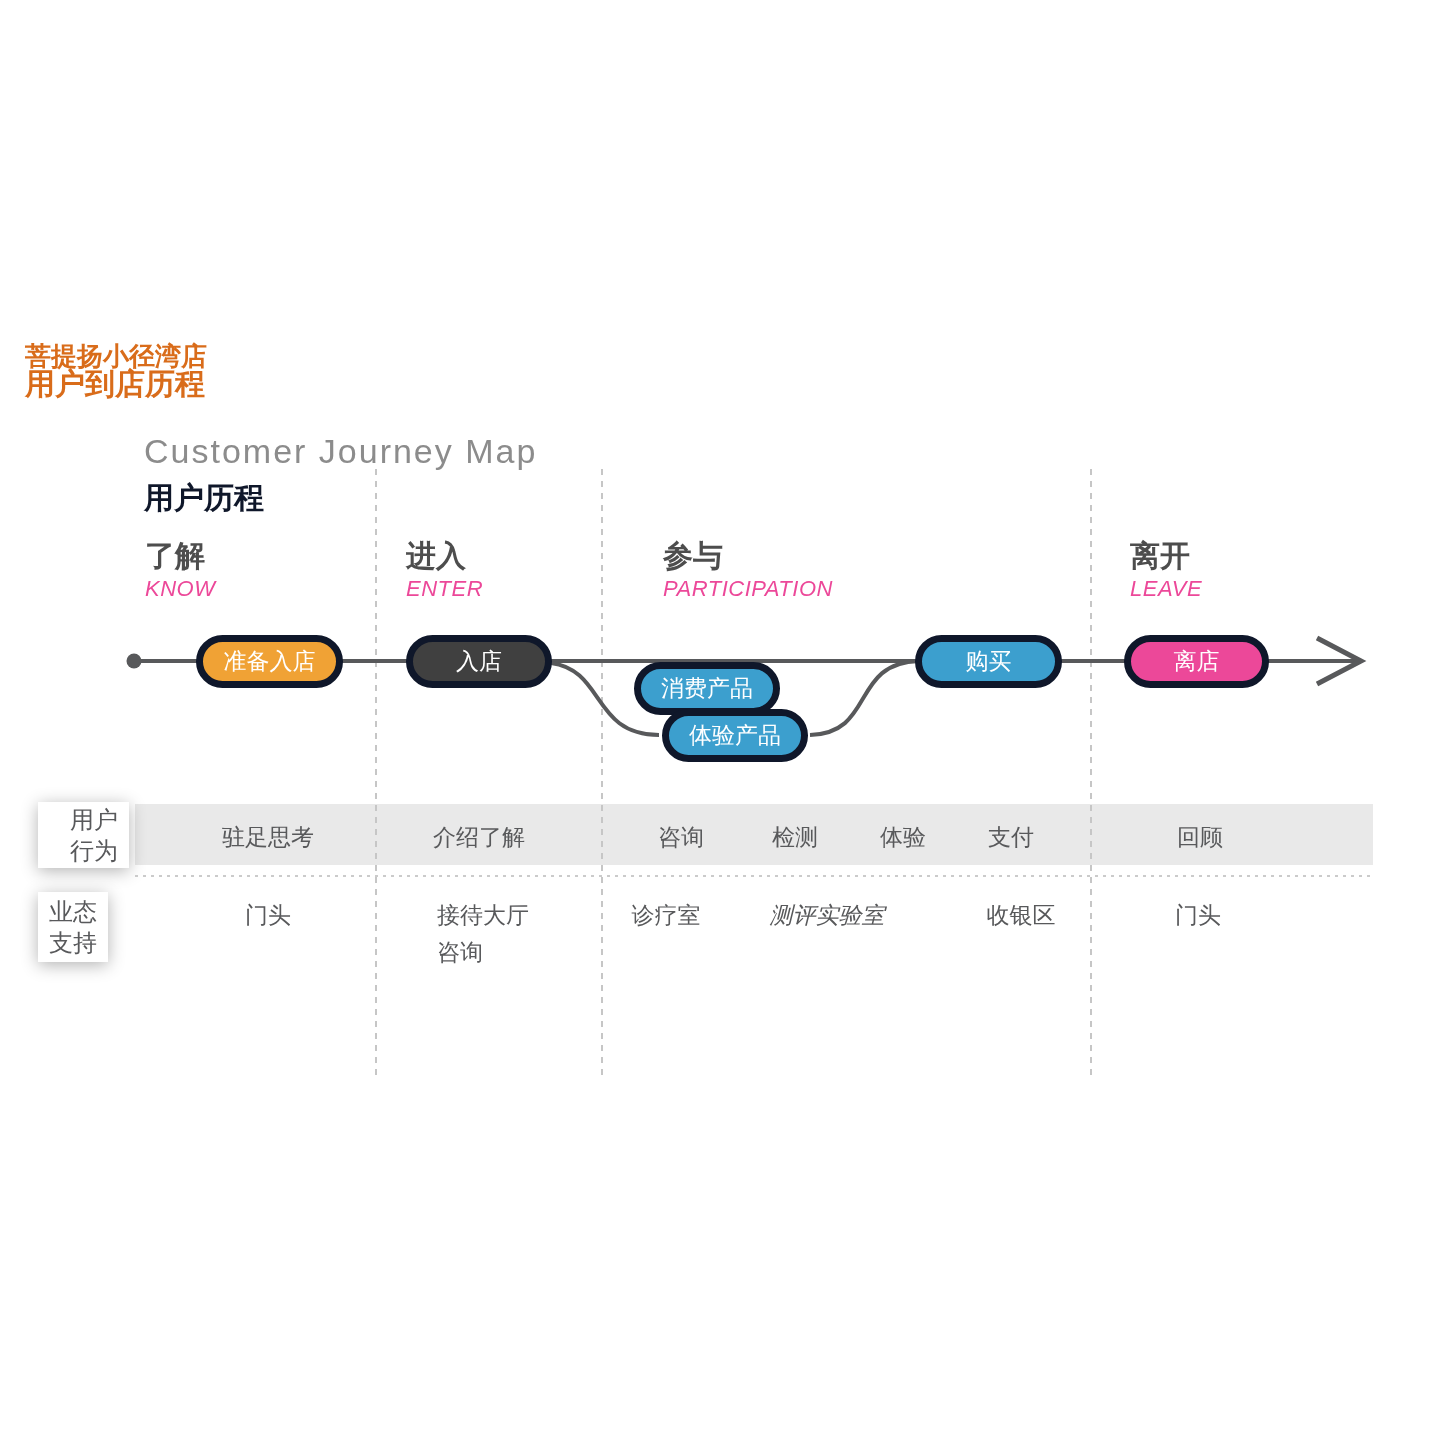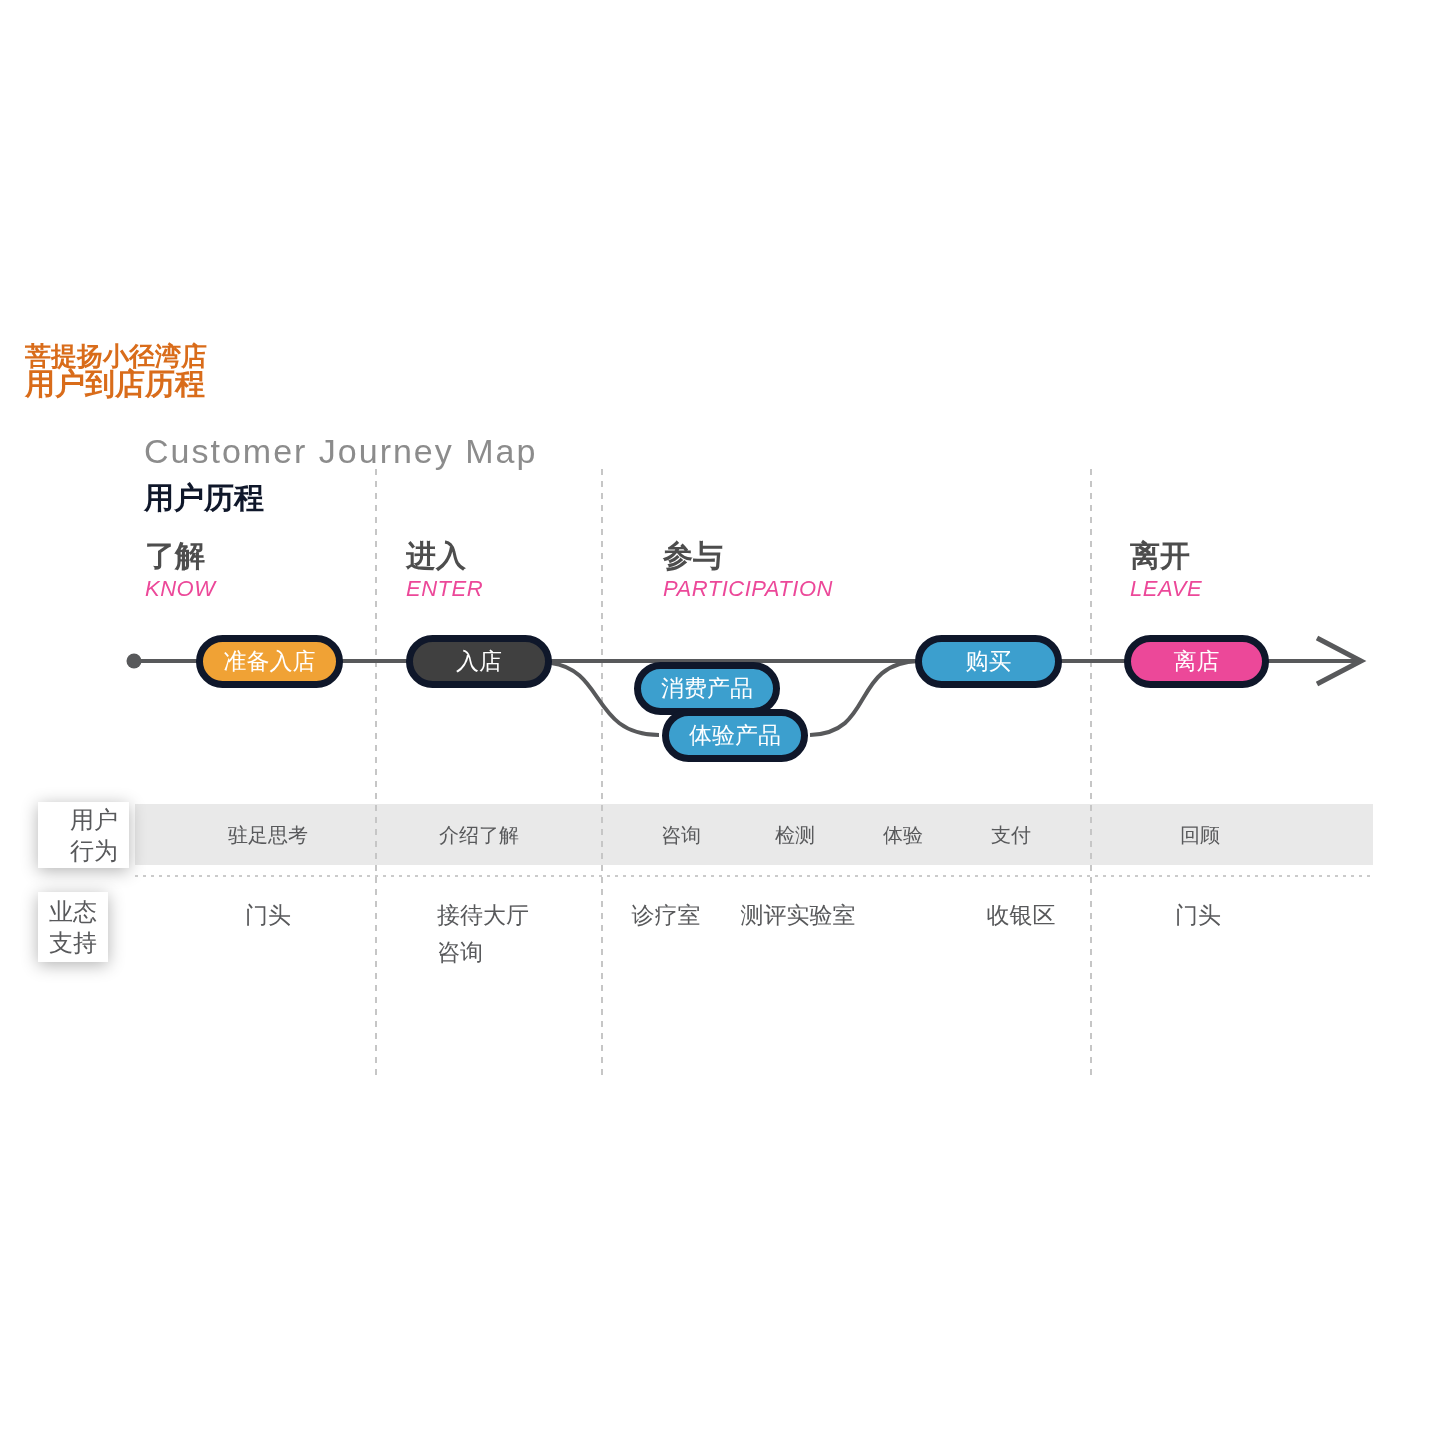--- a/index.html
+++ b/index.html
@@ -31,21 +31,21 @@
   .pill{height:53px;border:7px solid #0f172a;border-radius:28px;box-sizing:border-box;
         display:flex;align-items:center;justify-content:center;
         color:#ffffff;font-size:23px;}
 
   
   .row-label{width:70px;background:#ffffff;box-shadow:0 3px 16px rgba(0,0,0,0.30);
              display:flex;align-items:center;justify-content:center;text-align:center;
              font-size:24px;line-height:31px;color:#58595B;white-space:pre-line;}
 
   .band{left:135px;top:804px;width:1238px;height:61px;background:#E9E9E9;}
-  .band-item{top:822px;transform:translateX(-50%);font-size:20px;color:#58595B;white-space:nowrap;}
+  .band-item{top:822px;transform:translateX(-50%);font-size:23px;color:#58595B;white-space:nowrap;}
 
   .hsep{left:135px;top:875px;width:1238px;height:2px;
         background:repeating-linear-gradient(to right,#CBCBCB 0 3px,transparent 3px 8px);}
 
   .support-item{top:897px;font-size:23px;color:#58595B;line-height:37px;white-space:pre-line;}
   .support-center{transform:translateX(-50%);text-align:center;}
 </style>
 </head>
 <body>
 
@@ -98,17 +98,17 @@
   <div class="abs band-item" style="left:1200px;">回顾</div>
 
   <div class="abs hsep"></div>
 
   <div class="abs row-label" style="left:38px;top:892px;height:70px;">业态
 支持</div>
   <div class="abs support-item support-center" style="left:268px;">门头</div>
   <div class="abs support-item" style="left:437px;text-align:left;">接待大厅
 咨询</div>
   <div class="abs support-item support-center" style="left:666px;">诊疗室</div>
-  <div class="abs support-item support-center" style="left:798px;">测评实验室</div>
+  <div class="abs support-item support-center" style="left:827px;font-style:italic;">测评实验室</div>
   <div class="abs support-item support-center" style="left:1021px;">收银区</div>
   <div class="abs support-item support-center" style="left:1198px;">门头</div>
 
 </div>
 
 </body></html>

